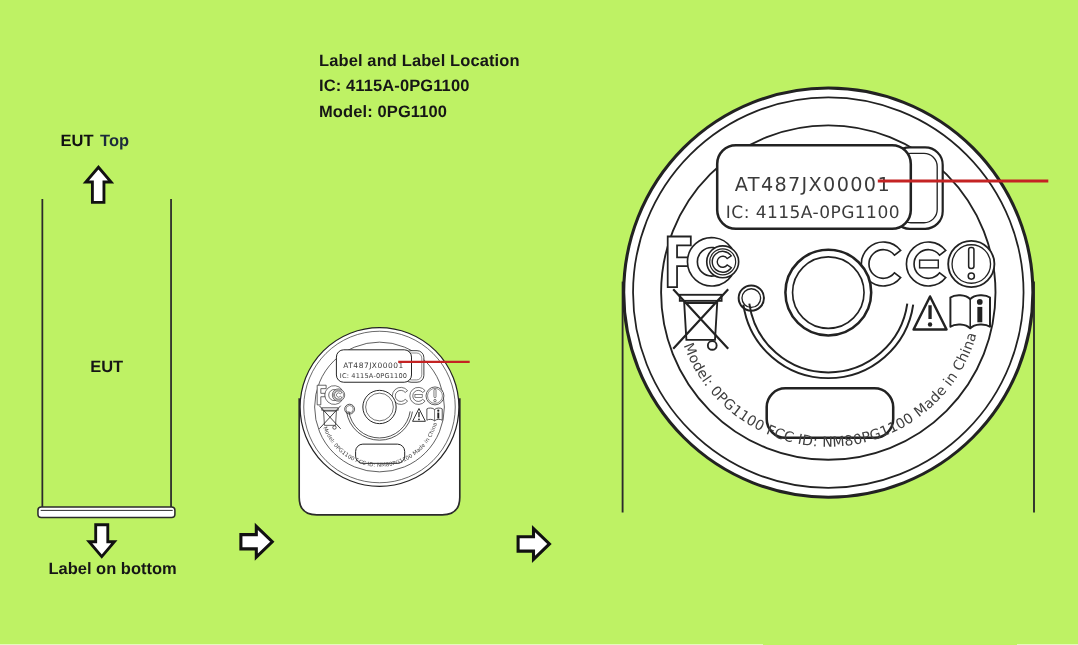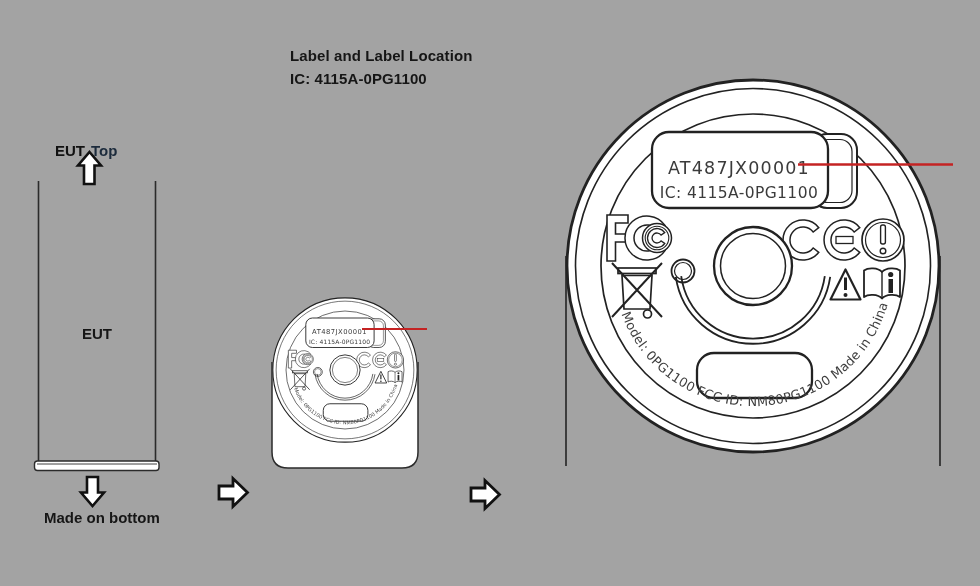--- a/index.html
+++ b/index.html
@@ -1,44 +1,45 @@
 <!DOCTYPE html>
 <html><head>
 <meta charset="utf-8">
 <style>
   html,body{margin:0;padding:0;background:#fff;}
-  #page{position:relative;width:980px;height:586px;background:#a3a3a3;overflow:hidden;
+  #page{position:relative;width:980px;height:586px;background:#bef264;overflow:hidden;
         font-family:"Liberation Sans",sans-serif;}
   .hdr{position:absolute;left:290px;top:44px;font-weight:bold;font-size:15px;
        line-height:23px;color:#161616;letter-spacing:0.1px;}
-  .eut-top{position:absolute;left:55px;top:142px;font-weight:bold;font-size:15px;color:#111;}
+  .eut-top{position:absolute;left:55px;top:120px;font-weight:bold;font-size:15px;color:#111;}
   .eut-top .sec{color:#1c2b3c;margin-left:6px;}
   .eut-body-label{position:absolute;left:38px;top:325px;width:118px;text-align:center;
        font-weight:bold;font-size:15px;color:#161616;}
   .bottom-caption{position:absolute;left:44px;top:509px;font-weight:bold;font-size:15px;color:#161616;}
   svg{position:absolute;left:0;top:0;}
   .serial-txt{font-family:"DejaVu Sans",sans-serif;font-size:17.5px;letter-spacing:1.2px;
        fill:#3b3b3b;text-anchor:middle;}
   .ic-txt{font-family:"DejaVu Sans",sans-serif;font-size:15.5px;letter-spacing:0.4px;
        fill:#3b3b3b;text-anchor:middle;}
   .ring-txt{font-family:"DejaVu Sans",sans-serif;font-size:12.8px;letter-spacing:0.2px;fill:#3f3f3f;}
 </style>
 </head>
 <body>
 
 <div id="page">
 
   <div class="hdr">
     <div>Label and Label Location</div>
     <div>IC: 4115A-0PG1100</div>
+    <div>Model: 0PG1100</div>
   </div>
 
   <div class="eut-top"><span>EUT</span><span class="sec">Top</span></div>
   <div class="eut-body-label">EUT</div>
-  <div class="bottom-caption">Made on bottom</div>
+  <div class="bottom-caption">Label on bottom</div>
 
   <svg width="980" height="586" viewBox="0 0 980 586">
     <defs>
 
       <g id="label-art" stroke="#222" fill="none" stroke-width="1.6">
         <circle cx="0" cy="0" r="186" fill="#fff" stroke-width="2.8"></circle>
         <circle cx="0" cy="0" r="177.5" stroke-width="1.6"></circle>
         <circle cx="0" cy="0" r="152" stroke-width="1.7"></circle>
 
         <rect x="58" y="-132" width="46" height="74" rx="16" fill="#fff" stroke-width="2"></rect>

